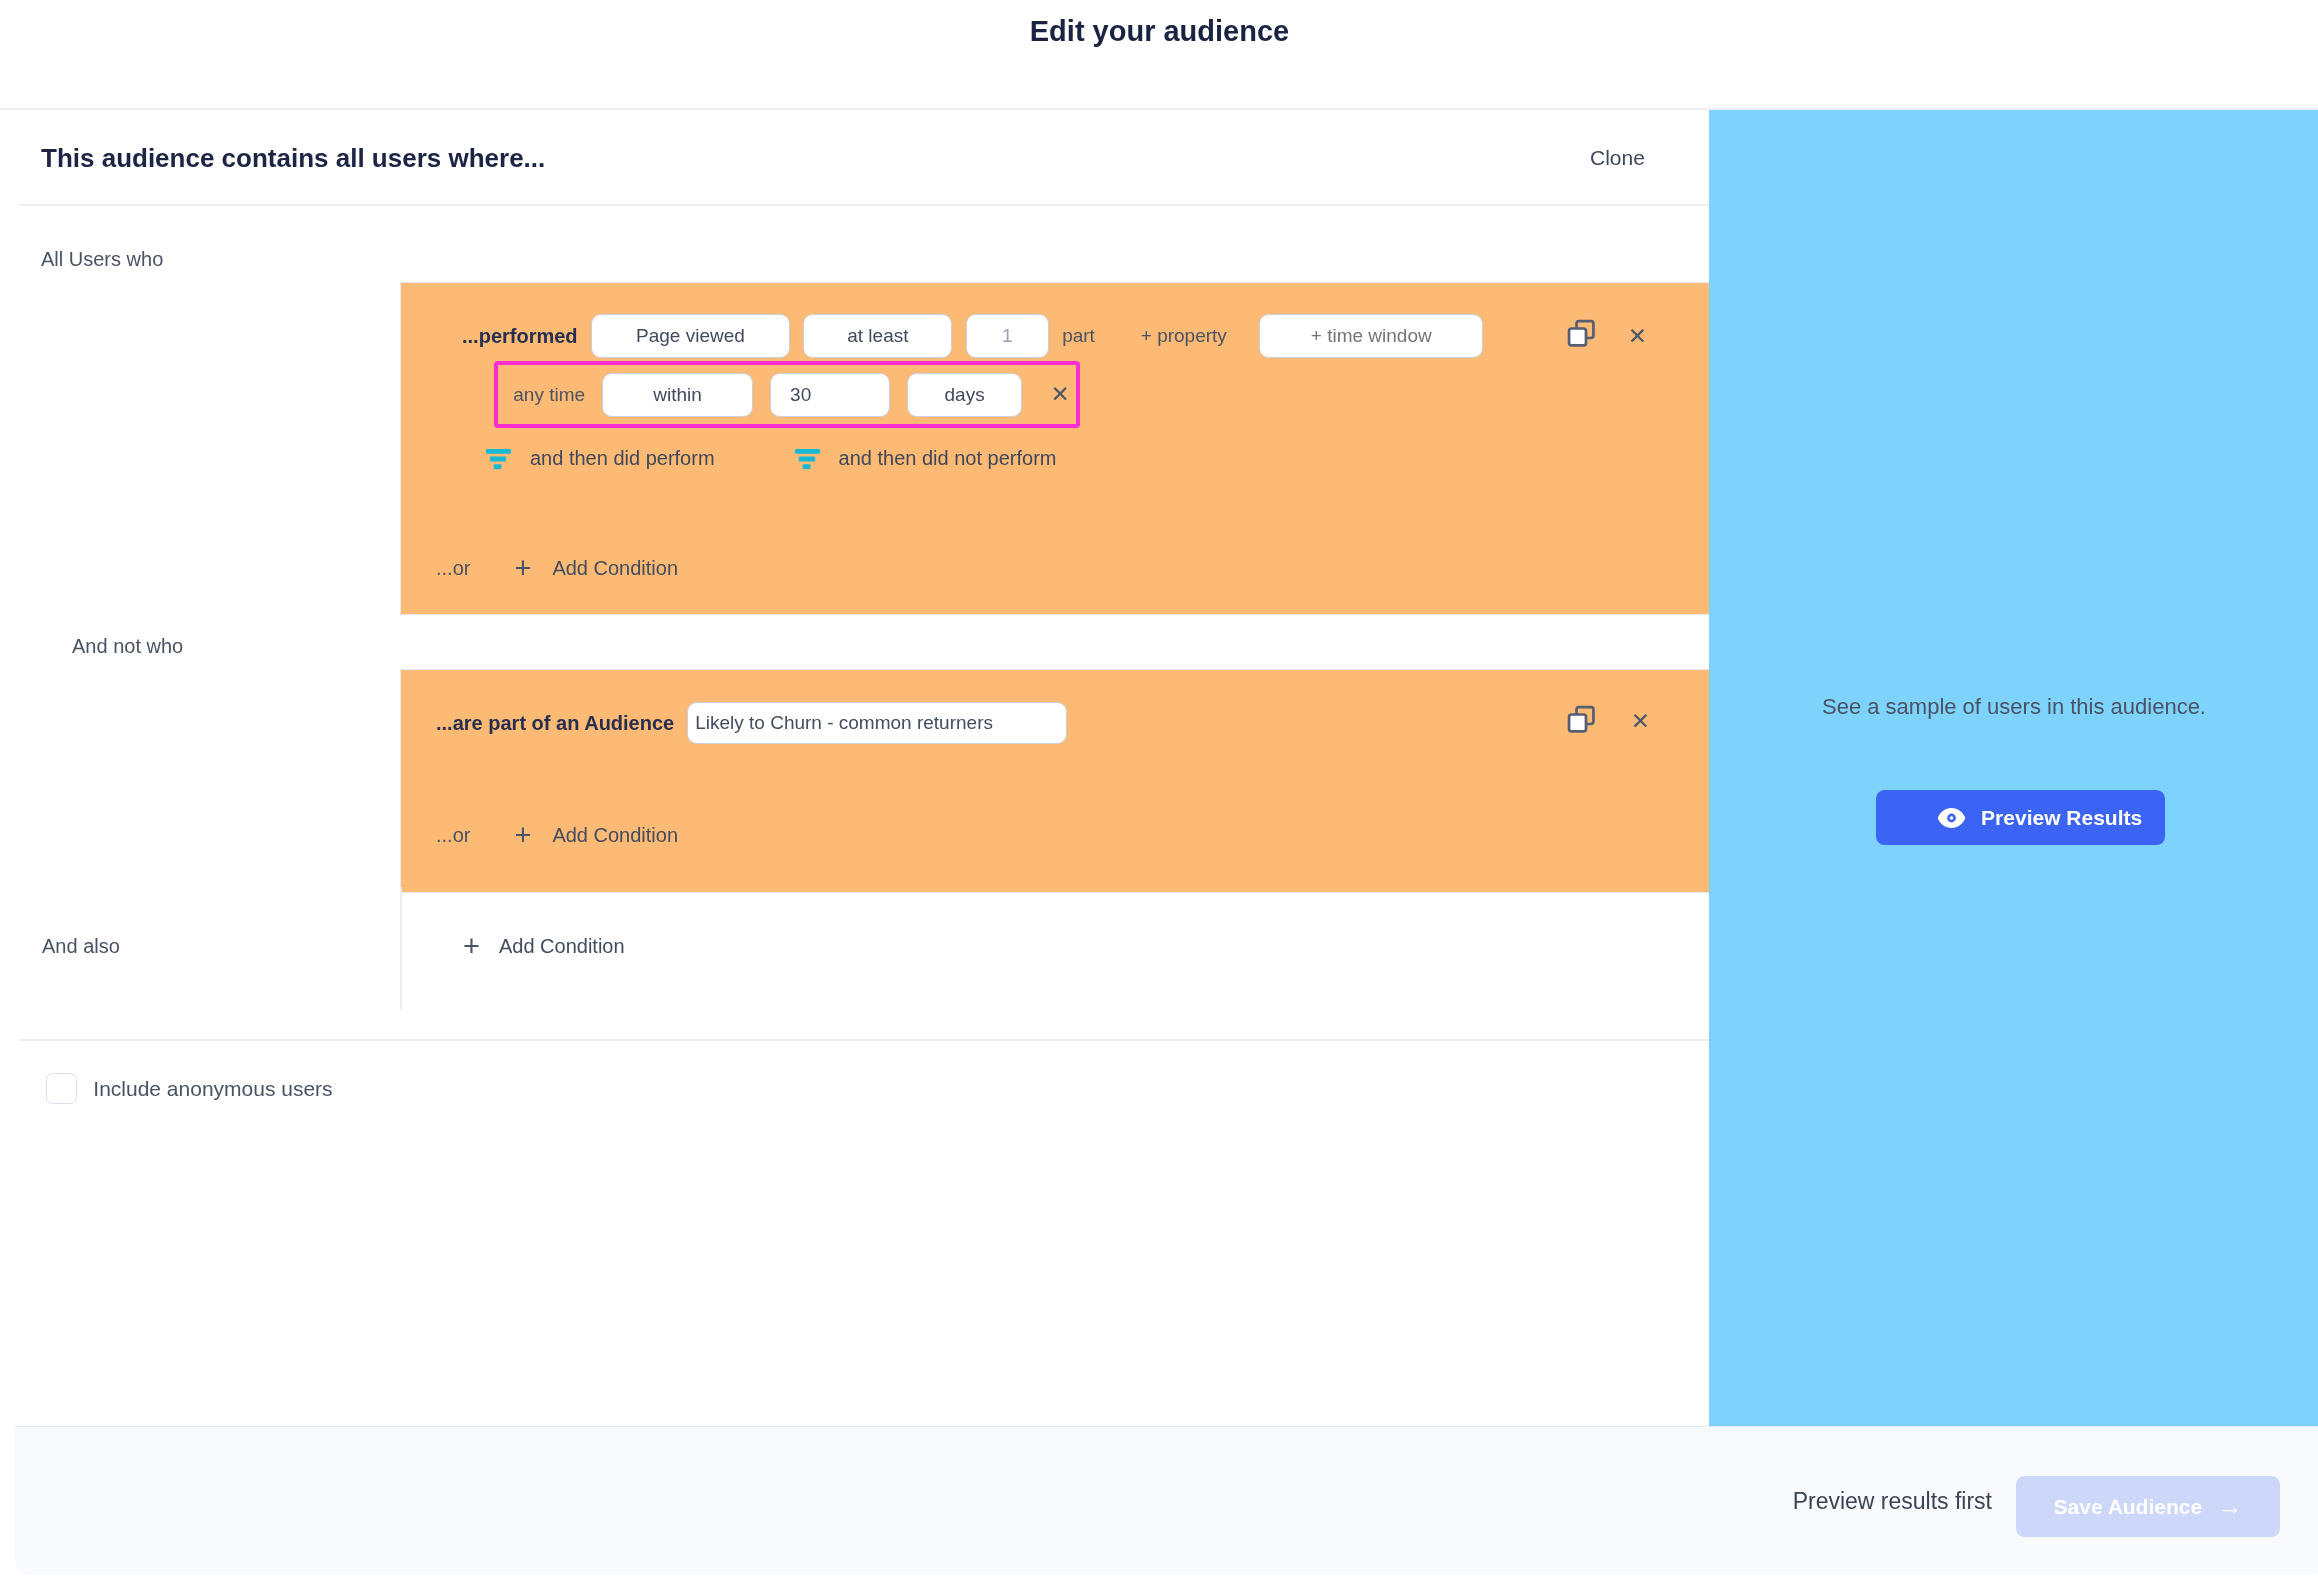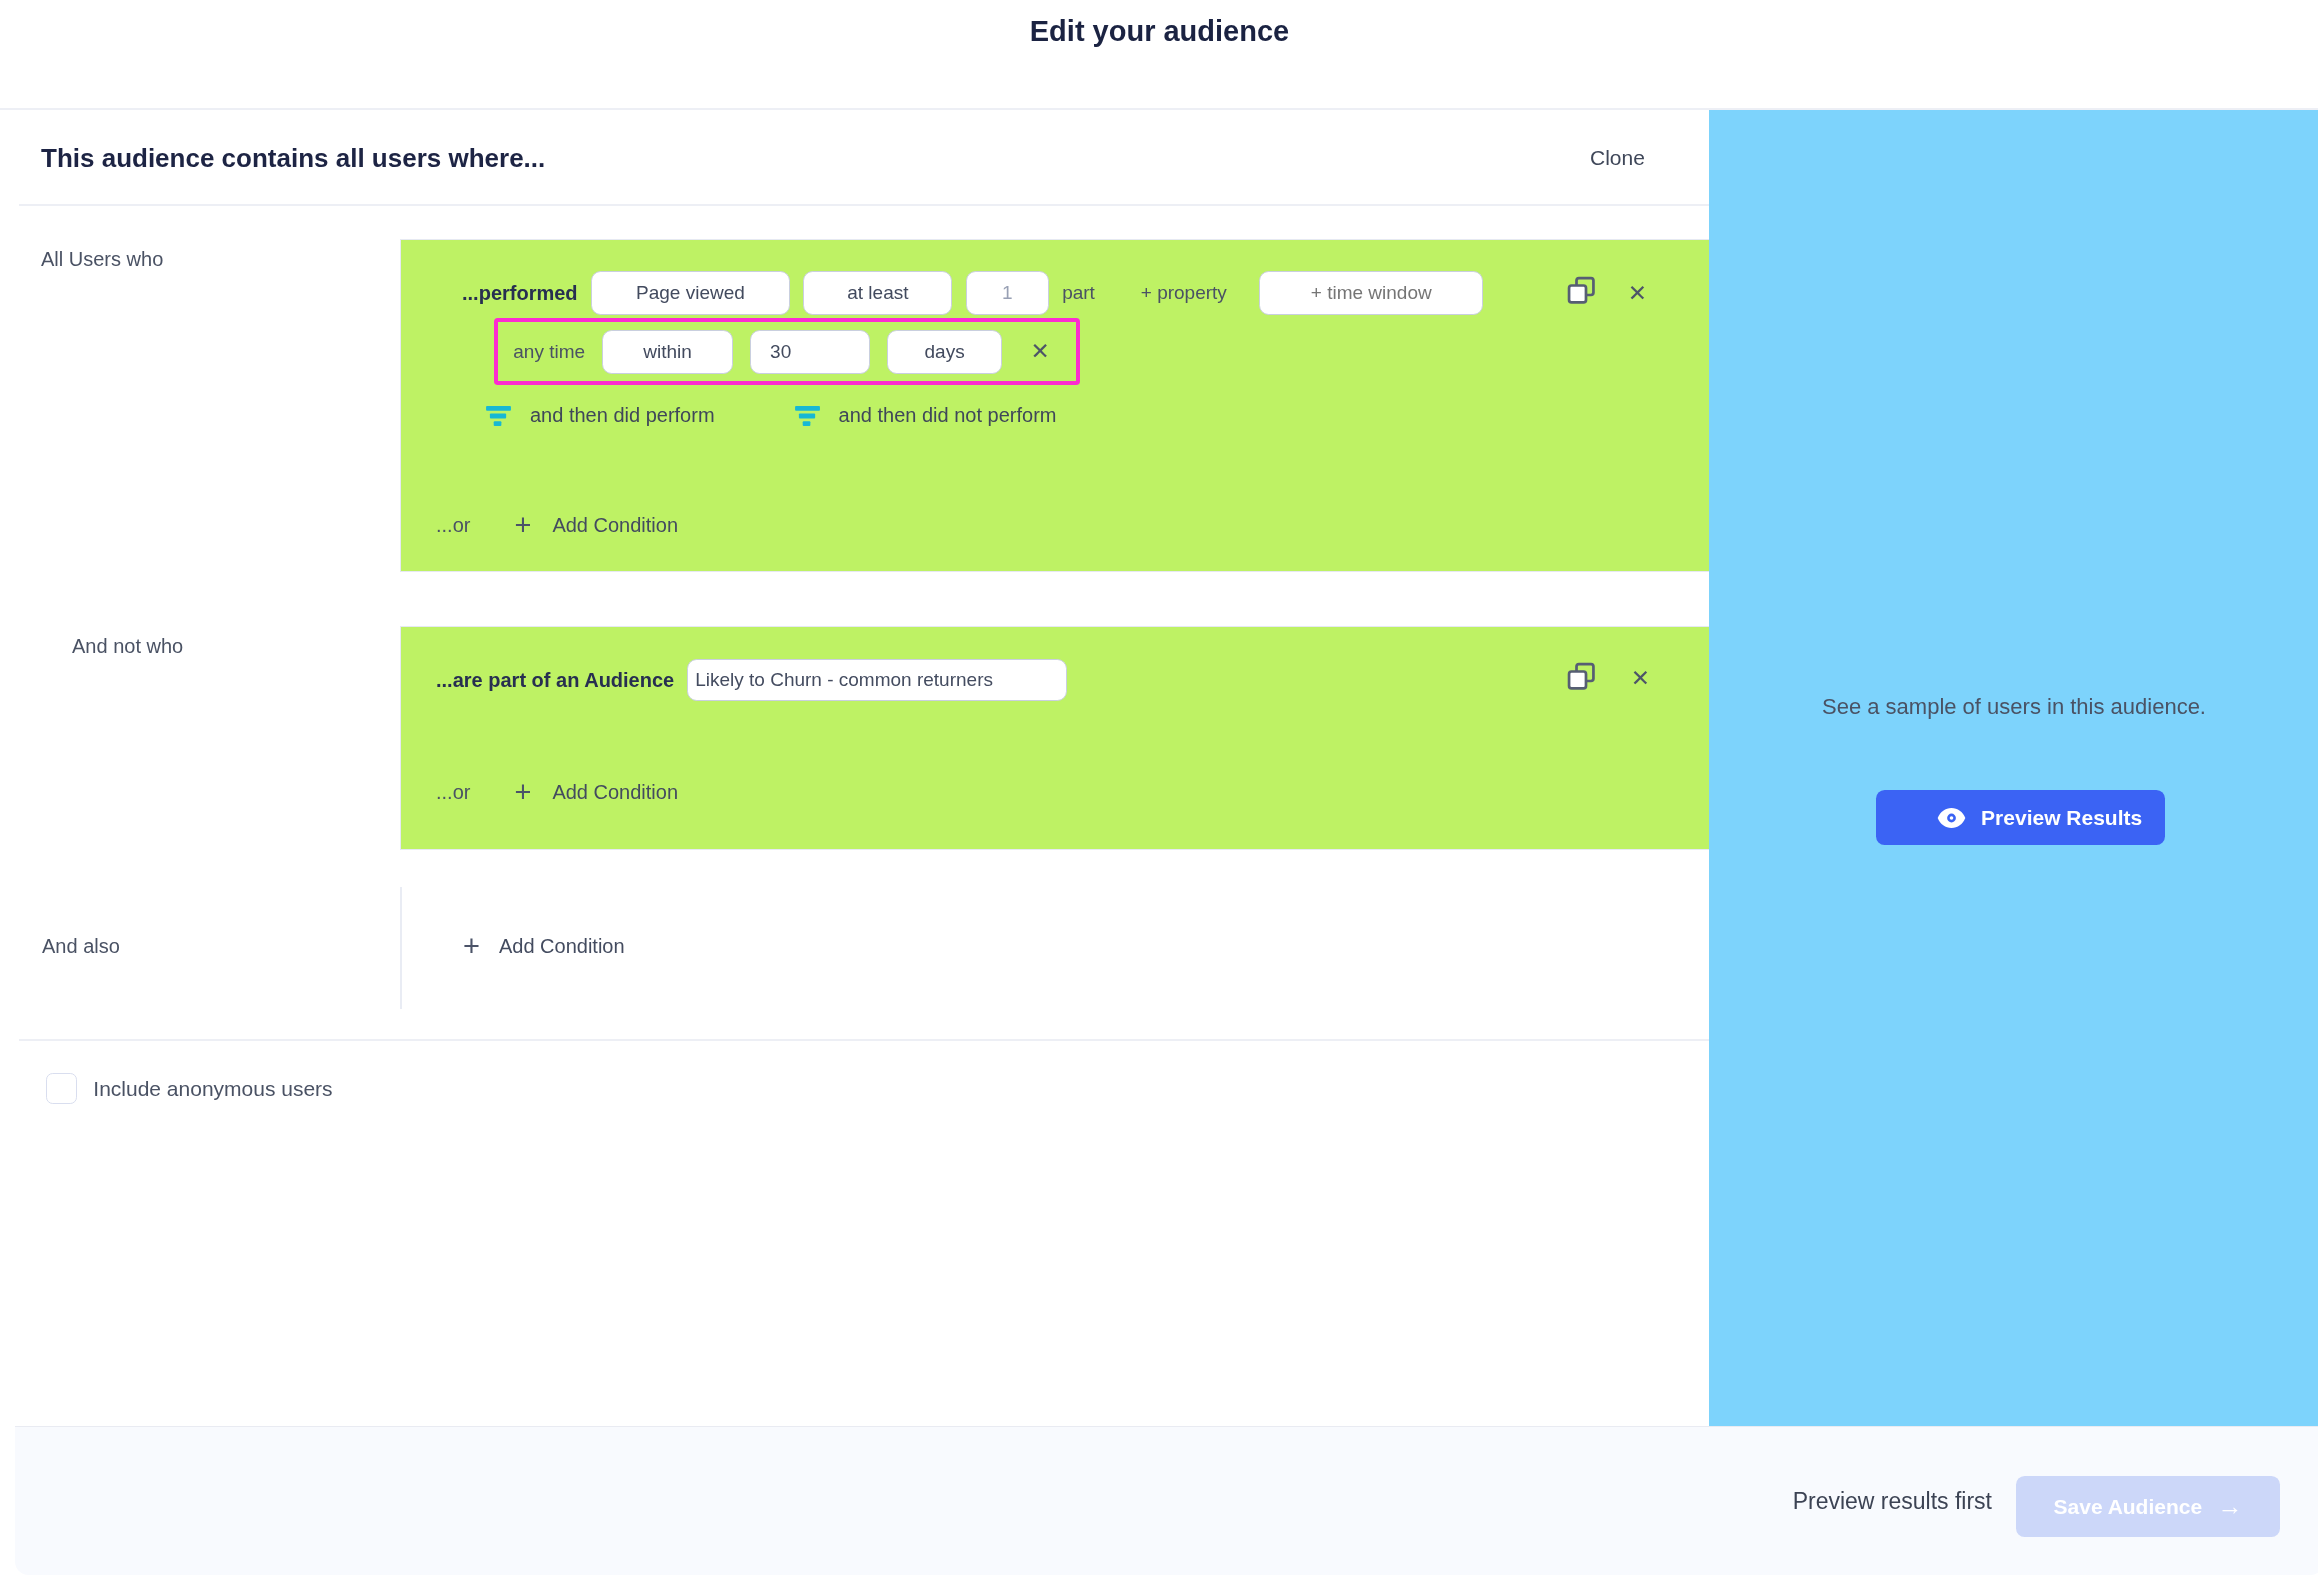--- a/index.html
+++ b/index.html
@@ -12,21 +12,21 @@
   .clone{font-size:21px;color:#3f4759;cursor:pointer;}
   .row-label{font-size:20px;color:#4a5264;}
   .bold-inline{font-size:20px;font-weight:700;color:#272f50;white-space:nowrap;}
   .plain{font-size:19px;color:#4a5264;white-space:nowrap;}
   .pill{box-sizing:border-box;height:44px;border:1.4px solid #c9cfdf;border-radius:9.6px;background:#fff;
         color:#424a5e;font-size:19px;display:inline-flex;align-items:center;justify-content:center;
         padding:0 17px;white-space:nowrap;cursor:pointer;}
   .num-input{box-sizing:border-box;height:44px;border:1.4px solid #c9cfdf;border-radius:9.6px;background:#fff;
         font-family:"Liberation Sans", sans-serif;font-size:19px;outline:none;}
   .divider{position:absolute;background:#edeff5;}
-  .card{position:absolute;background:#bef264;border:1px solid #e6e9f2;box-sizing:border-box;}
+  .card{position:absolute;background:#fdba74;border:1px solid #e6e9f2;box-sizing:border-box;margin-top:43px;}
   .magenta-box{position:absolute;border:4.8px solid #fc2cd0;border-radius:3.8px;box-sizing:border-box;
         display:flex;align-items:center;gap:17px;padding-left:15.3px;}
   .x-icon{font-size:23px;color:#4d5568;cursor:pointer;line-height:1;}
   .plus-glyph{font-size:29px;font-weight:500;color:#4b5368;line-height:1;cursor:pointer;}
   .add-cond{font-size:20px;font-weight:500;color:#434b5f;cursor:pointer;}
   .link-slate{font-size:20px;color:#3f4759;cursor:pointer;white-space:nowrap;}
   .icon-abs{position:absolute;cursor:pointer;}
   .vline{position:absolute;width:1.9px;background:#e9ecf4;}
   .checkbox{box-sizing:border-box;width:31px;height:31px;border:1.9px solid #d9deef;border-radius:6.7px;
         background:#fff;cursor:pointer;}
@@ -77,21 +77,21 @@
     <span class="icon-abs" style="right:112px;top:34px;">
       <svg width="32.5" height="32.5" viewBox="0 0 24 24" fill="none" stroke="#565e73" stroke-width="2" stroke-linejoin="round">
         <rect x="8.5" y="3" width="12.5" height="12.5" rx="1.8"></rect>
         <rect x="3" y="8.5" width="12.5" height="12.5" rx="1.8" fill="#ffffff"></rect>
       </svg>
     </span>
     <span class="icon-abs x-icon" style="right:62px;top:42px;">✕</span>
 
     <div class="magenta-box" style="left:93px;top:78px;width:586px;height:67px;">
       <span class="plain">any time</span>
-      <span class="pill" style="width:131px;">within</span>
+      <span class="pill" style="width:151px;">within</span>
       <input class="num-input" style="width: 120px; padding-left: 19px; color: rgb(66, 74, 94);" value="30">
       <span class="pill" style="width:115px;">days</span>
       <span class="x-icon" style="margin-left:11.5px;">✕</span>
     </div>
 
     <div class="hrow" style="left:85px;top:163px;height:25px;gap:19px;">
       <span style="display:inline-flex;">
         <svg width="25" height="22" viewBox="0 0 26 23" fill="#17b8d4">
           <rect x="0" y="1" width="26" height="5" rx="1"></rect>
           <rect x="4" y="9" width="17" height="5" rx="1"></rect>

